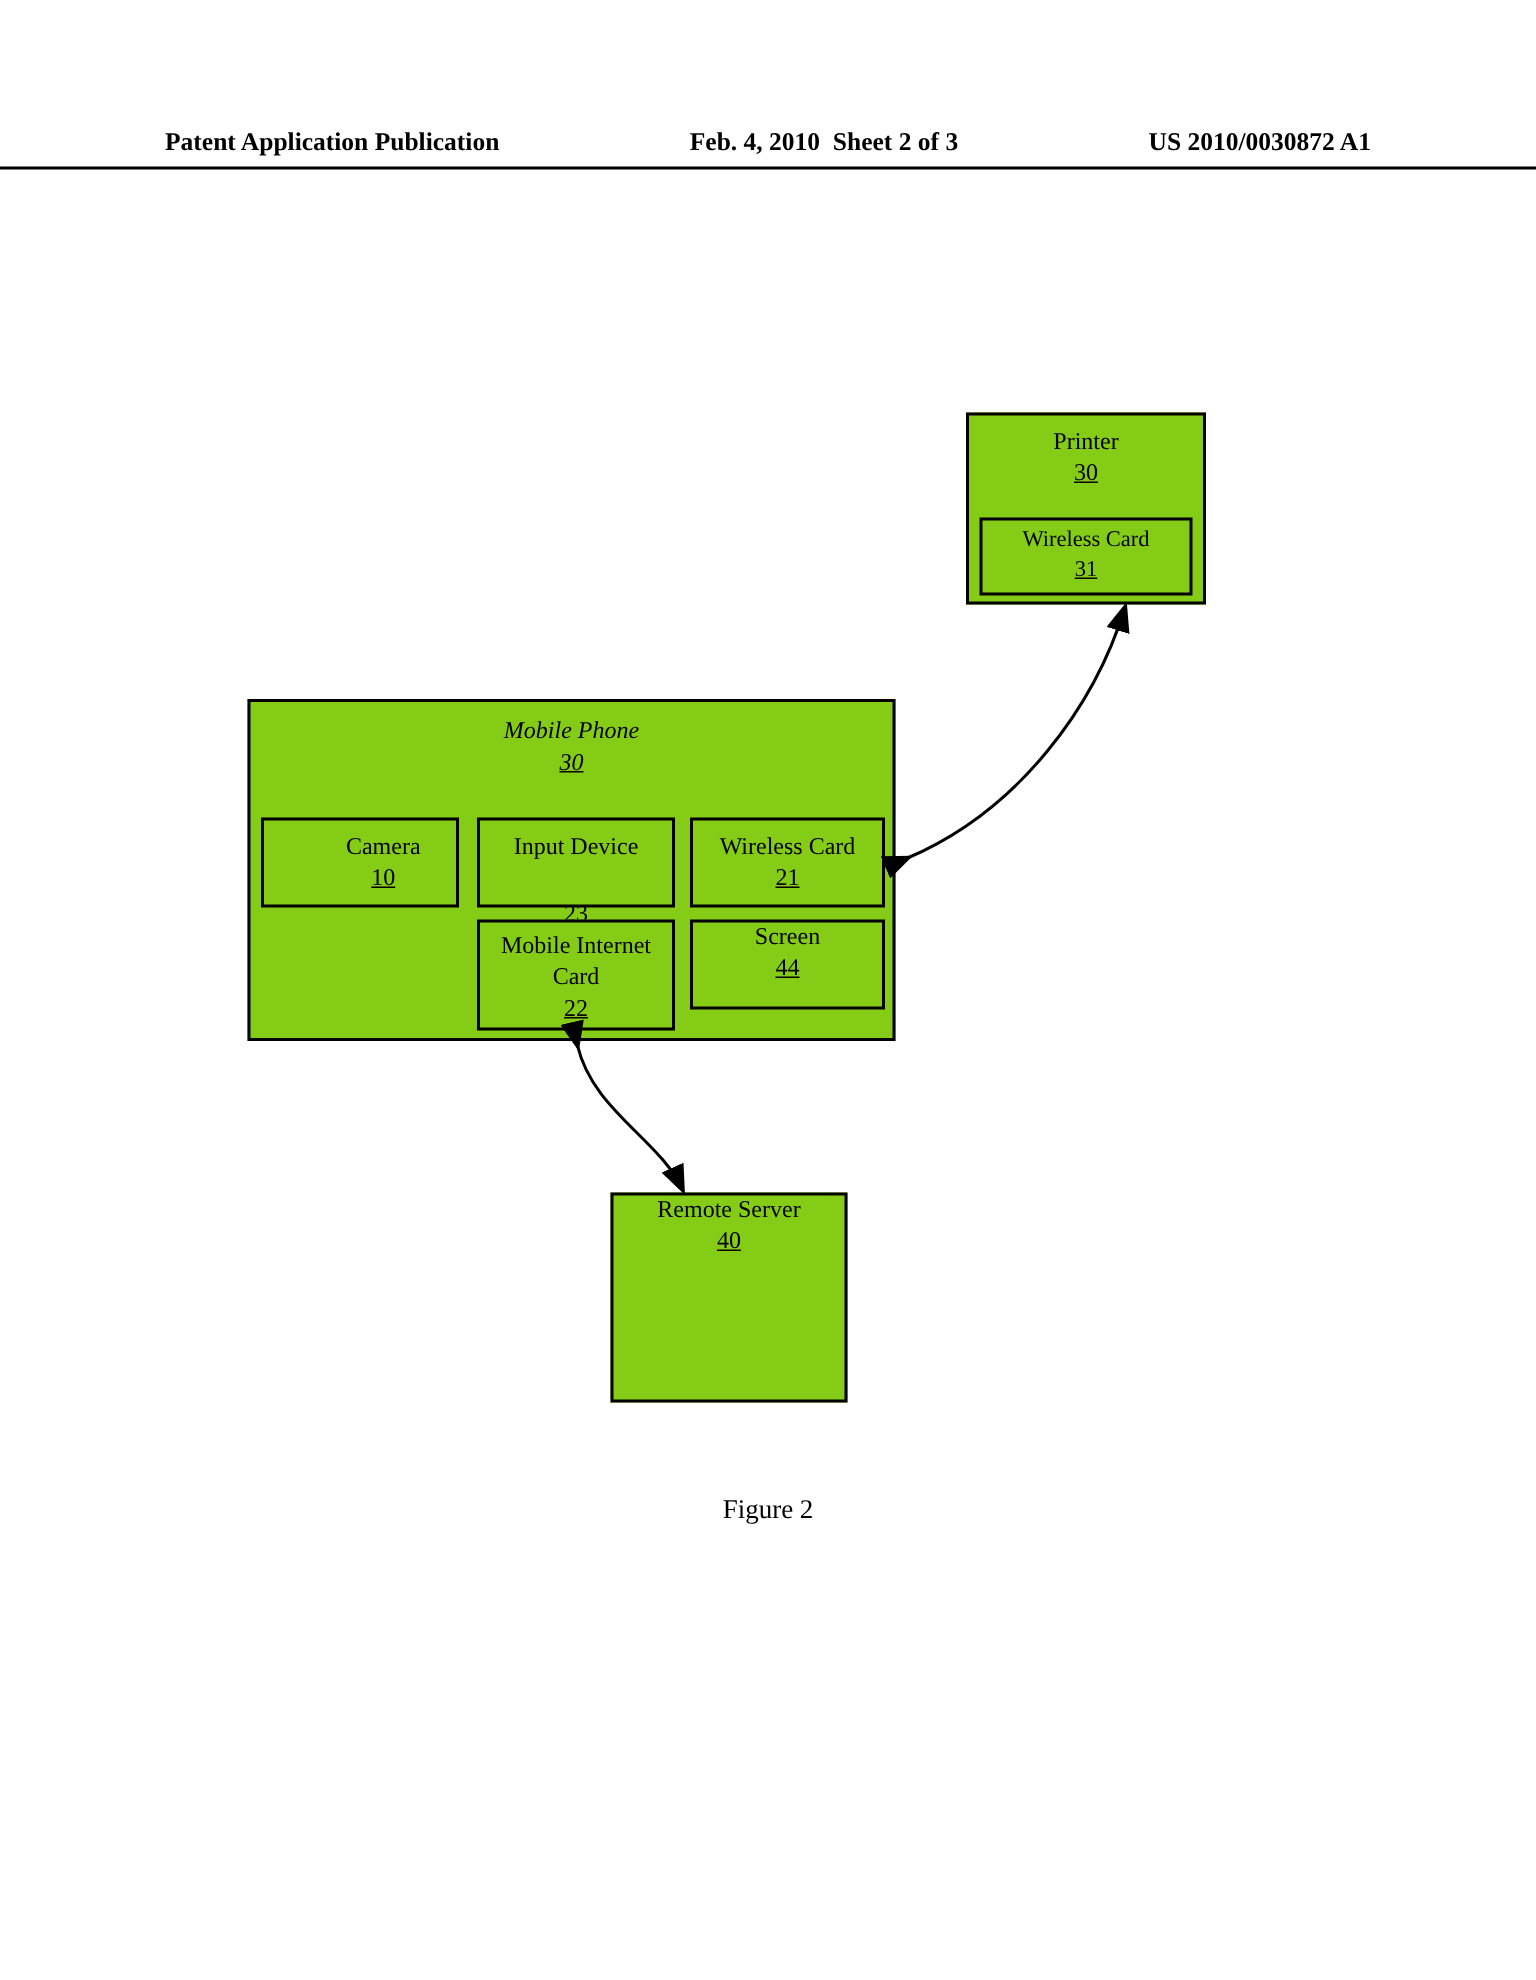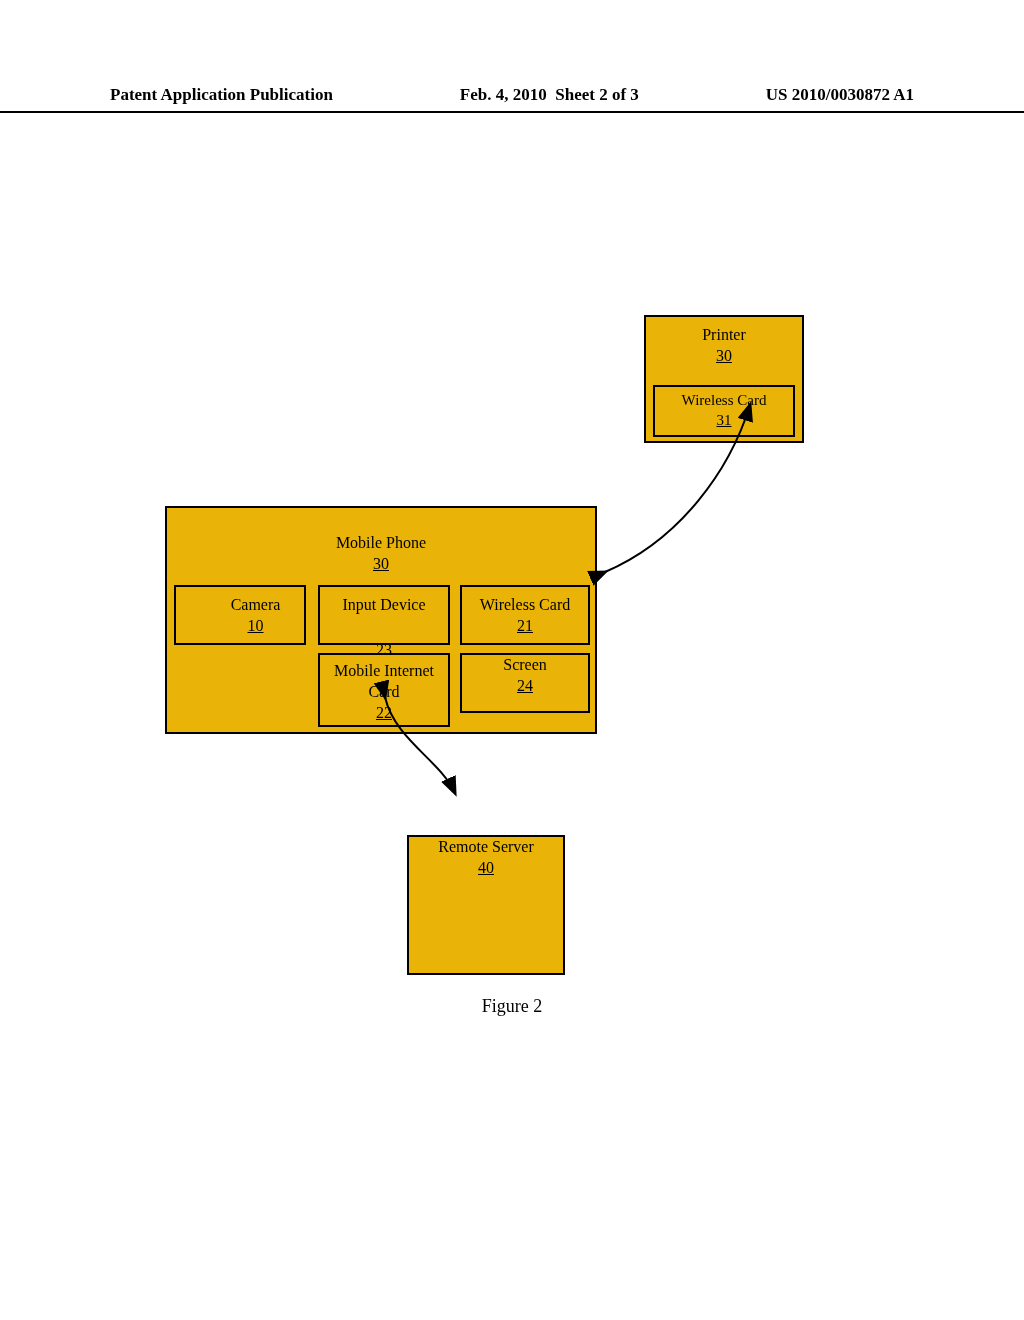--- a/index.html
+++ b/index.html
@@ -33,23 +33,22 @@
   .diagram {
     position: absolute;
     top: 0;
     left: 0;
     width: 1024px;
     height: 1320px;
   }
   .box {
     position: absolute;
     border: 2px solid #000;
-    background: #eab308;
+    background: #84cc16;
     text-align: center;
-    margin-top: 40px;
   }
   .label-block {
     display: flex;
     flex-direction: column;
     align-items: center;
     line-height: 1.3;
     font-size: 16px;
   }
   .ref-underline {
     text-decoration: underline;
@@ -91,21 +90,21 @@
   </div>
 
   <div class="box" style="left:653px; top:345px; width:142px; height:52px;">
     <div class="label-block" style="padding-top:4px; font-size:15px;">
       <span>Wireless Card</span>
       <span class="ref-underline">31</span>
     </div>
   </div>
 
   <div class="box" style="left:165px; top:466px; width:432px; height:228px;">
-    <div class="label-block" style="padding-top:25px;">
+    <div class="label-block" style="padding-top:10px;font-style:italic;">
       <span>Mobile Phone</span>
       <span class="ref-underline">30</span>
     </div>
   </div>
 
   <div class="box" style="left:174px; top:545px; width:132px; height:60px;">
     <div class="label-block" style="padding-top:8px;padding-left:31px;">
       <span>Camera</span>
       <span class="ref-underline">10</span>
     </div>
@@ -129,21 +128,21 @@
     <div class="label-block" style="padding-top:6px;">
       <span>Mobile Internet</span>
       <span>Card</span>
       <span class="ref-underline">22</span>
     </div>
   </div>
 
   <div class="box" style="left:460px; top:613px; width:130px; height:60px;">
     <div class="label-block" style="padding-top:0;justify-content:space-between;">
       <span>Screen</span>
-      <span class="ref-underline">24</span>
+      <span class="ref-underline">44</span>
     </div>
   </div>
 
   <div class="box" style="left:407px; top:795px; width:158px; height:140px;">
     <div class="label-block" style="padding-top:0;">
       <span>Remote Server</span>
       <span class="ref-underline">40</span>
     </div>
   </div>
 

